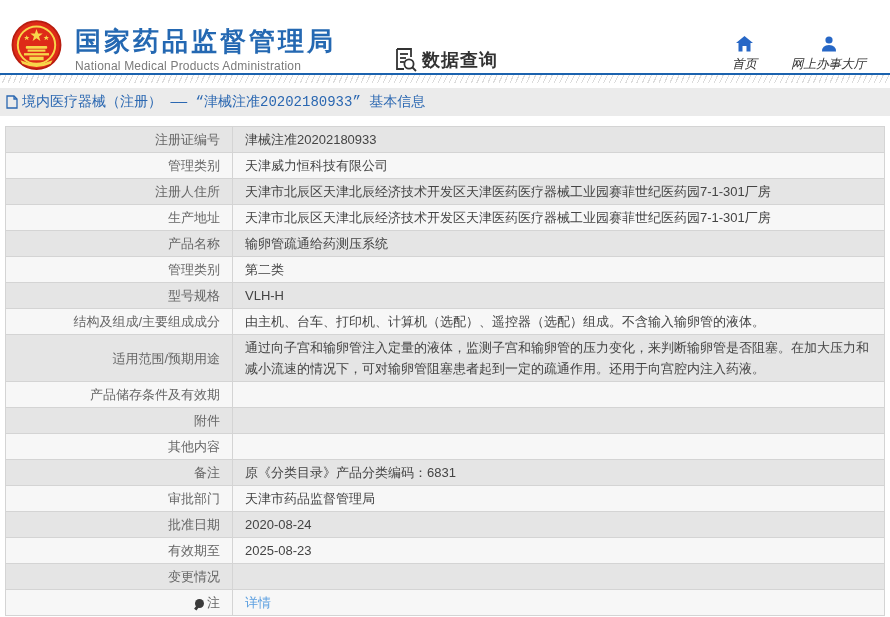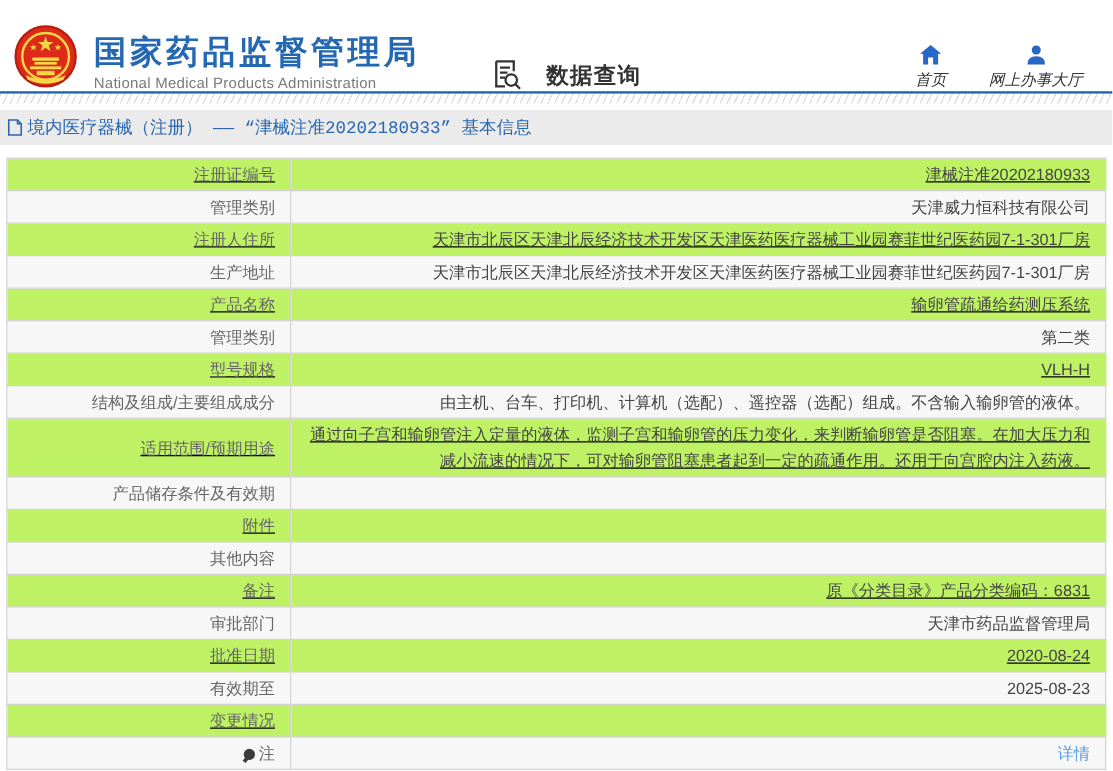--- a/index.html
+++ b/index.html
@@ -5,47 +5,47 @@
   * { margin:0; padding:0; box-sizing:border-box; }
   html,body { width:890px; height:617px; background:#fff; overflow:hidden;
               font-family:"Liberation Sans","DejaVu Sans",sans-serif; }
 
   
   .header { height:73px; background:#fff; display:flex; align-items:flex-end; padding:0 18px 0 8px; }
   .emblem { width:57px; height:54px; flex:0 0 auto; }
   .org { margin-left:10px; }
   .org-name { font-size:26px; font-weight:bold; color:#2468b2; letter-spacing:3px; line-height:30px; }
   .org-name-en { font-size:12px; color:#7a7a7a; margin-top:3px; letter-spacing:.2px; }
-  .module { display:flex; align-items:center; margin-left:55px; gap:19px; }
+  .module { display:flex; align-items:center; margin-left:55px; gap:4px; }
   .module-title { font-size:18px; color:#333; font-weight:600; letter-spacing:1px; }
   .spacer { flex:1; }
   .topnav { display:flex; gap:34px; margin-right:6px; }
   .topnav-item { display:flex; flex-direction:column; align-items:center; gap:4px; cursor:pointer;font-style:italic; }
   .topnav-label { font-size:12.5px; color:#333; white-space:nowrap; }
 
   
   .blue-line { height:2px; background:#1b62ae; }
   .hatch-band { height:8px;
     background:repeating-linear-gradient(115deg,#dcdcdc 0px,#dcdcdc 1px,#ffffff 1px,#ffffff 5px); }
   .gap-sm { height:5px; background:#fff; }
   .gap-md { height:10px; background:#fff; }
 
   
   .crumb-band { height:28px; background:#ebebeb; display:flex; align-items:center; padding-left:6px;font-family:Liberation Mono, monospace; }
   .crumb-text { font-size:14px; color:#2a67b1; margin-left:4px; }
 
   
   .table-wrap { padding:0 5px; }
   table { width:100%; border-collapse:collapse; table-layout:fixed; }
-  tr.odd  { background:#bef264;text-decoration:underline; }
+  tr.odd  { background:#e5e5e5; }
   tr.even { background:#f7f7f7; }
   th, td { border:1px solid #d4d4d4; font-weight:normal; font-size:13px;
            line-height:21px; padding:2px 12px; vertical-align:middle; }
   th { width:227px; text-align:right; color:#666; }
-  td { text-align:right; color:#444; }
+  td { text-align:left; color:#444; }
   td a { color:#5b9fe0; text-decoration:none; }
   .note-icon { display:inline-block; position:relative; width:9px; height:9px;
                background:#3a3a3a; border-radius:50%; margin-right:3px; vertical-align:-1px; }
   .note-icon::after { content:''; position:absolute; left:0px; bottom:-2px; width:3px; height:4px;
                background:#3a3a3a; transform:rotate(38deg); }
 </style>
 </head>
 <body>
 
 <div class="header">

